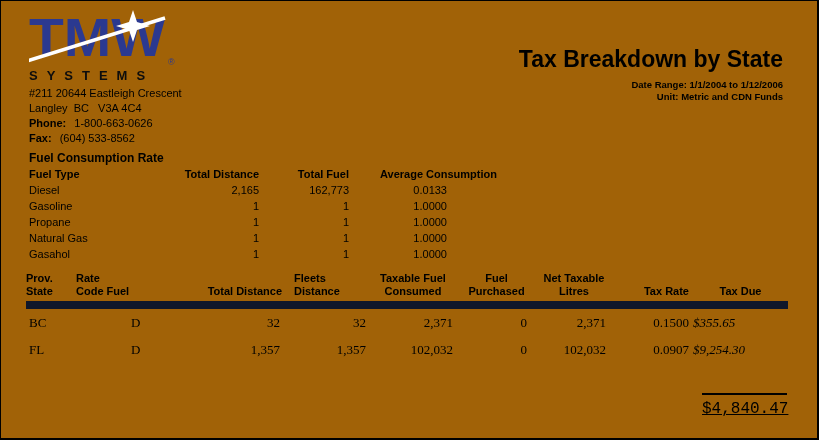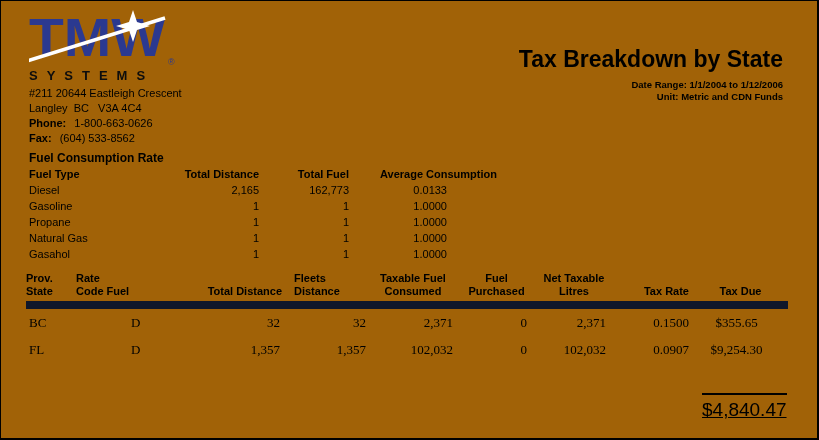--- a/index.html
+++ b/index.html
@@ -55,27 +55,27 @@
   td.c4 { text-align:right; padding-right:2px; }
   th.c5 { text-align:center; }
   td.c5 { text-align:right; padding-right:5px; }
   th.c6 { text-align:center; }
   td.c6 { text-align:right; padding-right:8px; }
   th.c7 { text-align:center; }
   td.c7 { text-align:right; padding-right:7px; }
   th.c8 { text-align:right; padding-right:4px; }
   td.c8 { text-align:right; padding-right:4px; }
   th.c9 { text-align:center; }
-  td.c9 { text-align:center; padding-right:8px; }
+  td.c9 { text-align:left; padding-right:8px;font-style:italic; }
 
   
   .total-block { position:absolute; left:701px; top:392px; width:85px; border-top:2px solid #000; padding-top:4px; text-align:right; }
   .total-value {
-    font-family:Liberation Sans, sans-serif;
-    font-size:19px; text-decoration:underline; padding-right:7px;
+    font-family:Liberation Mono, monospace;
+    font-size:16px; text-decoration:underline; padding-right:7px;
   }
 </style>
 </head>
 <body>
 
 <div class="page">
 
   <div class="company-block">
     <svg class="logo-svg" width="152" height="58" viewBox="0 0 152 58">
       <text x="0" y="47" textLength="136" lengthAdjust="spacingAndGlyphs" font-family="Liberation Sans, sans-serif" font-weight="bold" font-size="54" fill="#2b3990">TMW</text>

